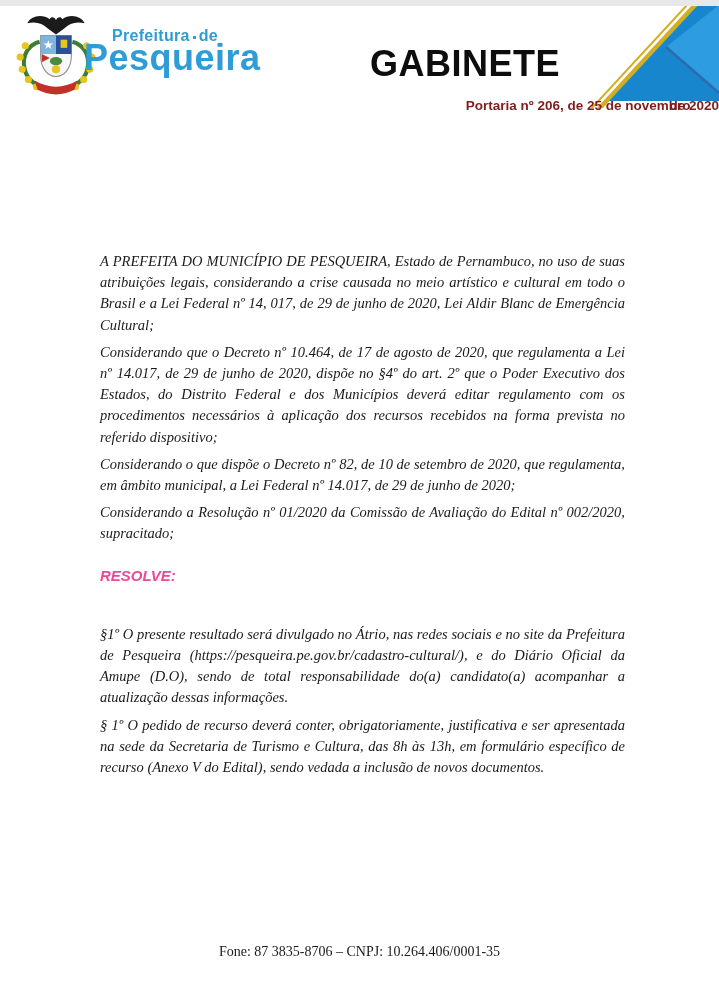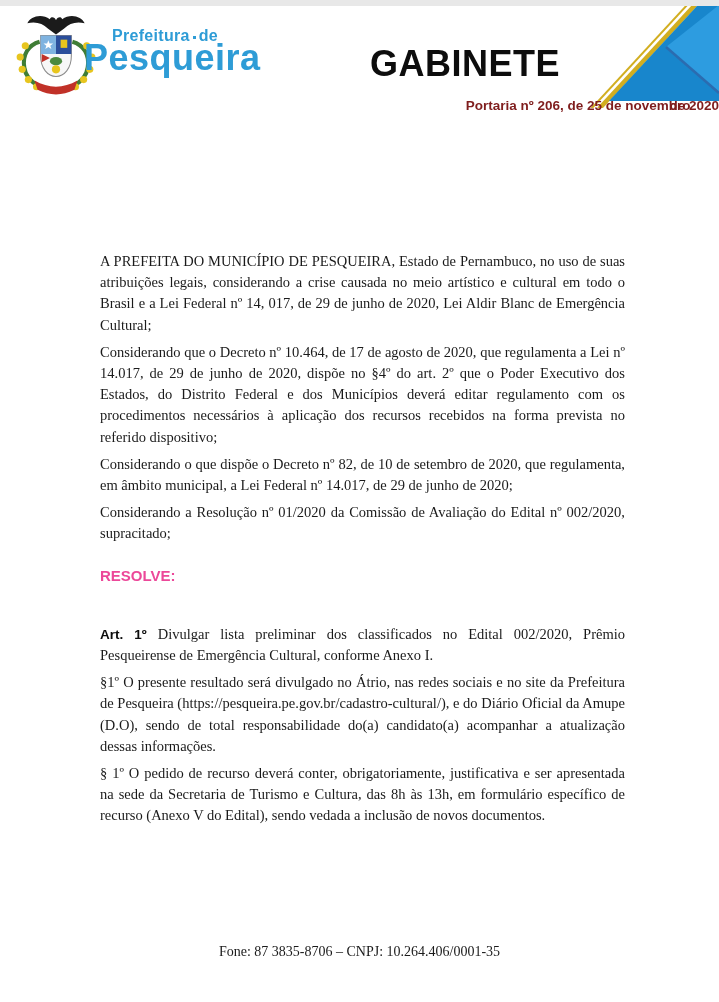--- a/index.html
+++ b/index.html
@@ -23,21 +23,21 @@
             font-family:"Liberation Sans","DejaVu Sans",sans-serif;font-weight:bold;font-size:13.5px;color:#7f1d1d;}
   .portaria .overlap{margin-left:-21px;}
 
   
   .summary{position:absolute;left:343px;top:150px;width:305px;
            font-family:"Liberation Sans","DejaVu Sans",sans-serif;font-weight:bold;
            font-size:13.5px;line-height:21px;text-align:justify;color:#0d0d0d;}
 
   
   .bodytext{position:absolute;left:100px;top:245px;width:525px;
-            font-size:14.5px;line-height:21.2px;text-align:justify;}
+            font-size:14.5px;line-height:21.2px;text-align:justify;font-style:italic;}
   .bodytext p{margin:0 0 6px 0;}
   .resolve{font-family:"Liberation Sans","DejaVu Sans",sans-serif;font-weight:bold;font-size:15px;
            margin-top:20px !important;margin-bottom:38px !important;color:#ec4899;}
   .lead{font-family:"Liberation Sans","DejaVu Sans",sans-serif;font-weight:bold;font-size:13.5px;color:#0d0d0d;}
   .art2{margin-bottom:12px !important;}
 
   
   .pfooter{position:absolute;left:0;top:936px;width:719px;text-align:center;
            font-size:14px;line-height:19.5px;color:#1a1a1a;}
 </style>
@@ -94,21 +94,20 @@
     <span>Portaria nº 206, de 25 de novembro</span><span class="overlap">de 2020</span>
   </div>
 
 
   <main class="bodytext">
     <p>A PREFEITA DO MUNICÍPIO DE PESQUEIRA, Estado de Pernambuco, no uso de suas atribuições legais, considerando a crise causada no meio artístico e cultural em todo o Brasil e a Lei Federal nº 14, 017, de 29 de junho de 2020, Lei Aldir Blanc de Emergência Cultural;</p>
     <p>Considerando que o Decreto nº 10.464, de 17 de agosto de 2020, que regulamenta a Lei nº 14.017, de 29 de junho de 2020, dispõe no §4º do art. 2º que o Poder Executivo dos Estados, do Distrito Federal e dos Municípios deverá editar regulamento com os procedimentos necessários à aplicação dos recursos recebidos na forma prevista no referido dispositivo;</p>
     <p>Considerando o que dispõe o Decreto nº 82, de 10 de setembro de 2020, que regulamenta, em âmbito municipal, a Lei Federal nº 14.017, de 29 de junho de 2020;</p>
     <p>Considerando a Resolução nº 01/2020 da Comissão de Avaliação do Edital nº 002/2020, supracitado;</p>
     <p class="resolve">RESOLVE:</p>
-    <p><span class="lead">Art. 1º</span> <span>Divulgar lista preliminar dos classificados no Edital 002/2020, Prêmio Pesqueirense de Emergência Cultural, conforme Anexo I.</span></p>
     <p>§1º O presente resultado será divulgado no Átrio, nas redes sociais e no site da Prefeitura de Pesqueira (https://pesqueira.pe.gov.br/cadastro-cultural/), e do Diário Oficial da Amupe (D.O), sendo de total responsabilidade do(a) candidato(a) acompanhar a atualização dessas informações.</p>
     <p>§ 1º O pedido de recurso deverá conter, obrigatoriamente, justificativa e ser apresentada na sede da Secretaria de Turismo e Cultura, das 8h às 13h, em formulário específico de recurso (Anexo V do Edital), sendo vedada a inclusão de novos documentos.</p>
   </main>
 
   <footer class="pfooter">
     <div>Fone: 87 3835-8706 – CNPJ: 10.264.406/0001-35</div>
   </footer>
 
 </div>
 

